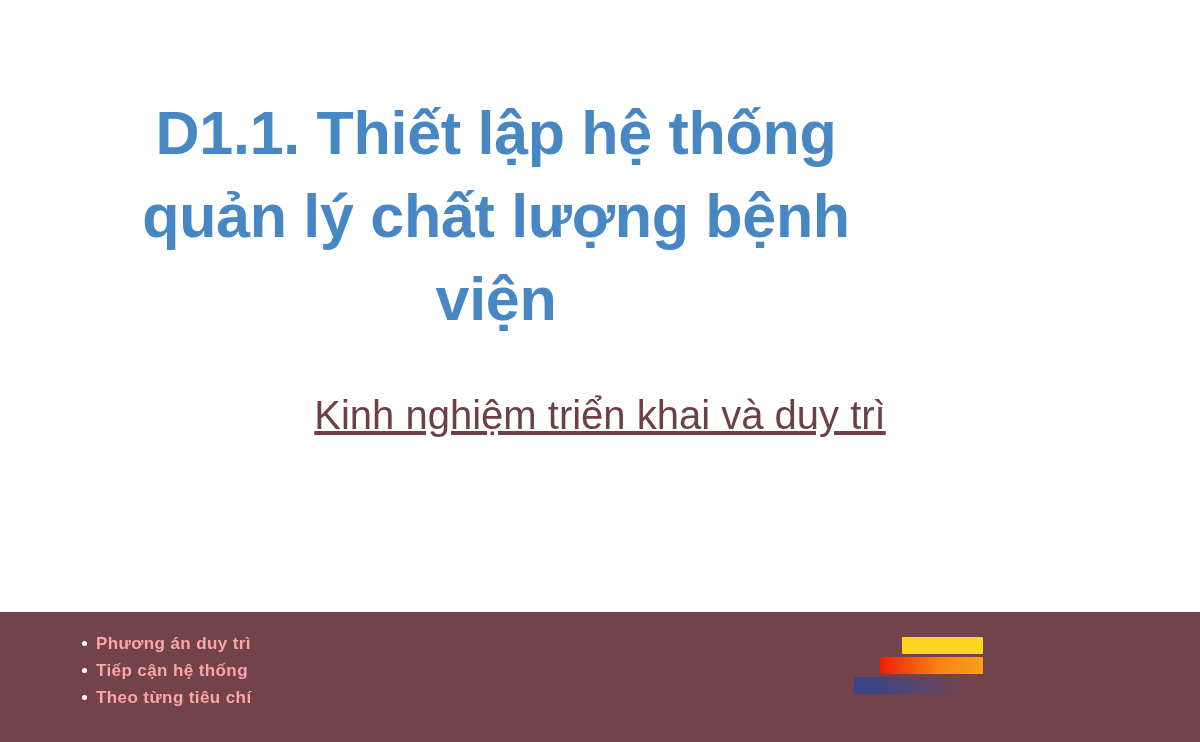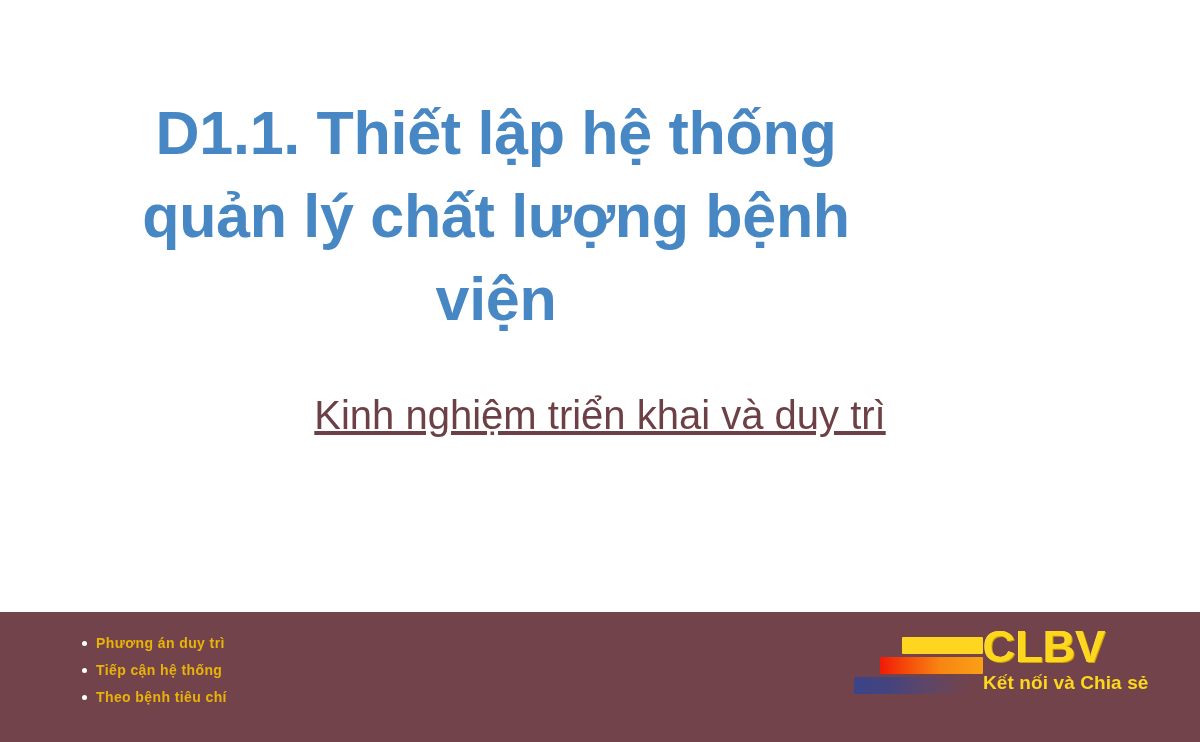--- a/index.html
+++ b/index.html
@@ -82,22 +82,22 @@
   .bullet-list {
     position: absolute;
     left: 82px;
     top: 18px;
     list-style: none;
   }
 
   .bullet-item {
     display: flex;
     align-items: center;
-    color: #eab308;
-    font-size: 14px;
+    color: #fca5a5;
+    font-size: 17px;
     font-weight: bold;
     line-height: 27px;
     height: 27px;
     letter-spacing: 0.4px;
   }
 
   .bullet-dot {
     display: inline-block;
     width: 5px;
     height: 5px;
@@ -198,32 +198,28 @@
         <li class="bullet-item">
           <span class="bullet-dot"></span>
           <span>Phương án duy trì</span>
         </li>
         <li class="bullet-item">
           <span class="bullet-dot"></span>
           <span>Tiếp cận hệ thống</span>
         </li>
         <li class="bullet-item">
           <span class="bullet-dot"></span>
-          <span>Theo bệnh tiêu chí</span>
+          <span>Theo từng tiêu chí</span>
         </li>
       </ul>
 
       <div class="logo">
         <div class="logo-bars">
           <span class="bar bar-yellow"></span>
           <span class="bar bar-red"></span>
           <span class="bar bar-blue"></span>
         </div>
-        <div class="logo-text">
-          <div class="logo-name">CLBV</div>
-          <div class="logo-tagline">Kết nối và Chia sẻ</div>
-        </div>
       </div>
 
     </div>
   </div>
 
 </div>
 
 </body></html>

